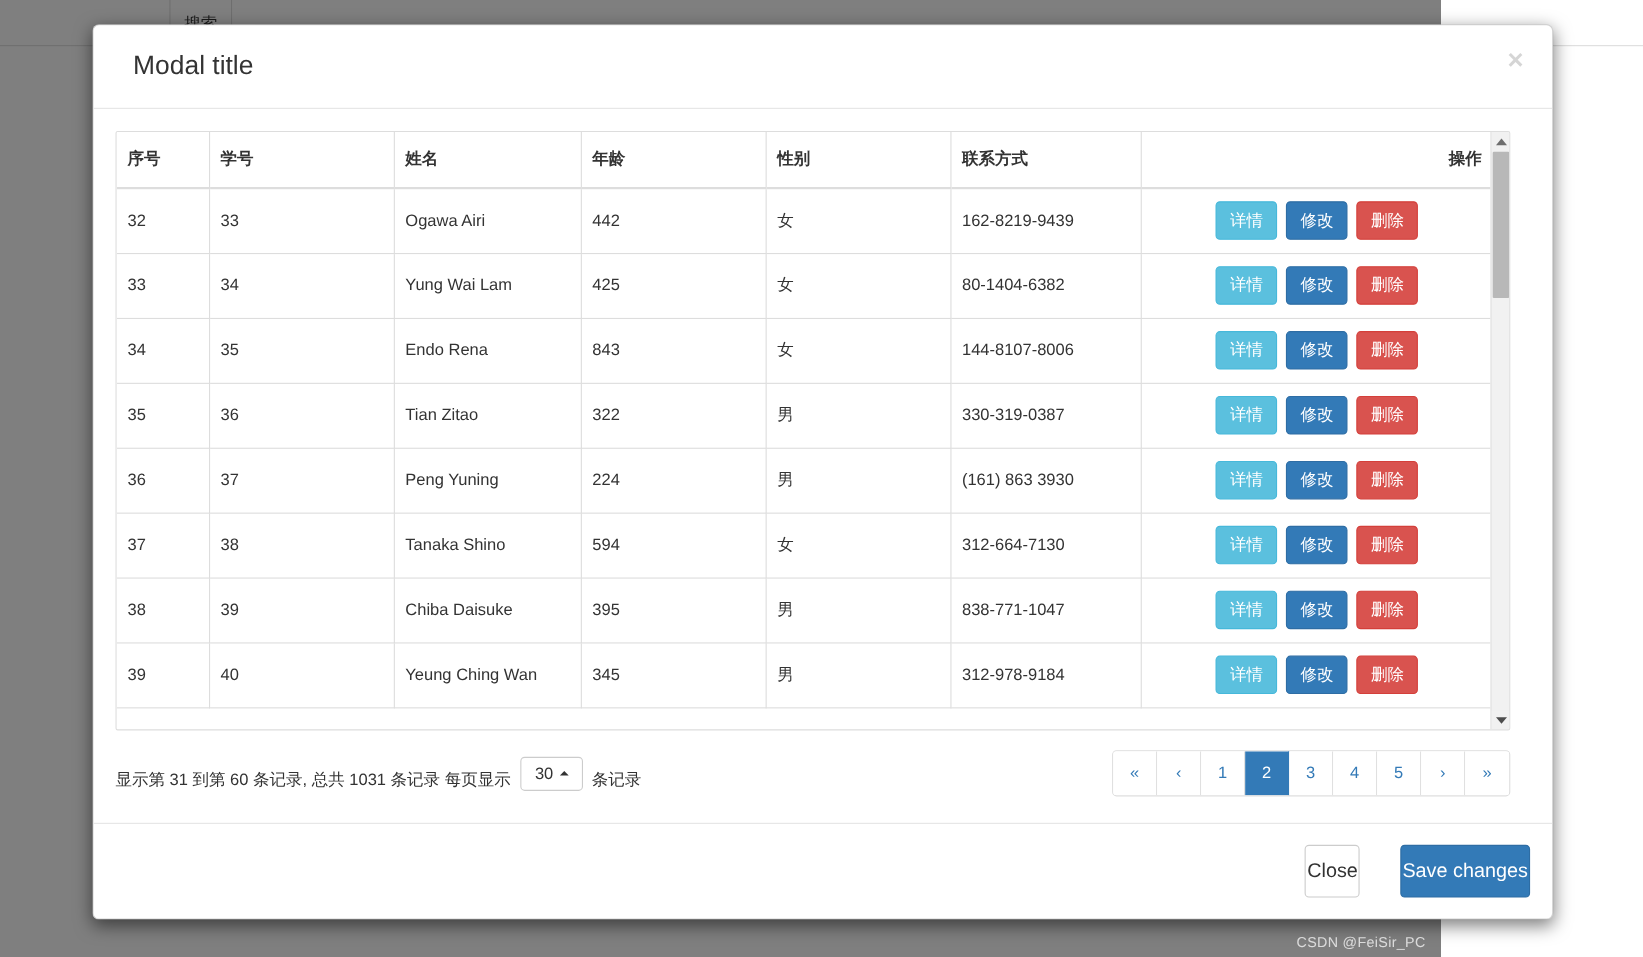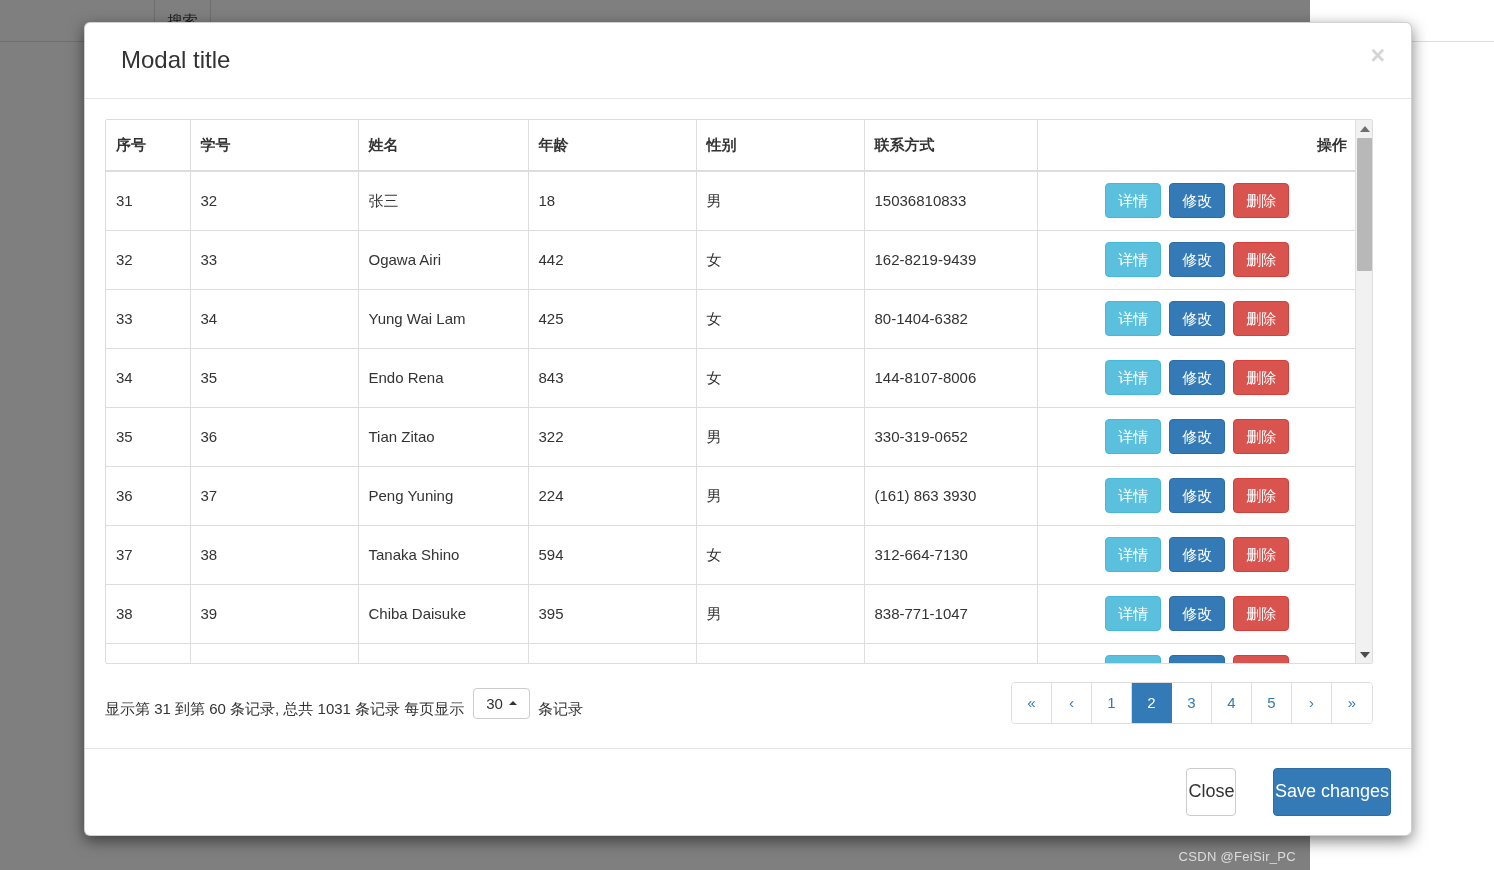--- a/index.html
+++ b/index.html
@@ -347,35 +347,20 @@
                 <th>学号</th>
                 <th>姓名</th>
                 <th>年龄</th>
                 <th>性别</th>
                 <th>联系方式</th>
                 <th class="op-col">操作</th>
               </tr>
             </thead>
             <tbody id="tbody">
                 <tr>
-                  <td>31</td>
-                  <td>32</td>
-                  <td>张三</td>
-                  <td>18</td>
-                  <td>男</td>
-                  <td>15036810833</td>
-                  <td class="op-cell">
-                    <div class="op-inner">
-                      <button class="btn-sm btn-info">详情</button>
-                      <button class="btn-sm btn-primary">修改</button>
-                      <button class="btn-sm btn-danger">删除</button>
-                    </div>
-                  </td>
-                </tr>
-                <tr>
                   <td>32</td>
                   <td>33</td>
                   <td>Ogawa Airi</td>
                   <td>442</td>
                   <td>女</td>
                   <td>162-8219-9439</td>
                   <td class="op-cell">
                     <div class="op-inner">
                       <button class="btn-sm btn-info">详情</button>
                       <button class="btn-sm btn-primary">修改</button>
@@ -412,21 +397,21 @@
                       <button class="btn-sm btn-danger">删除</button>
                     </div>
                   </td>
                 </tr>
                 <tr>
                   <td>35</td>
                   <td>36</td>
                   <td>Tian Zitao</td>
                   <td>322</td>
                   <td>男</td>
-                  <td>330-319-0652</td>
+                  <td>330-319-0387</td>
                   <td class="op-cell">
                     <div class="op-inner">
                       <button class="btn-sm btn-info">详情</button>
                       <button class="btn-sm btn-primary">修改</button>
                       <button class="btn-sm btn-danger">删除</button>
                     </div>
                   </td>
                 </tr>
                 <tr>
                   <td>36</td>

